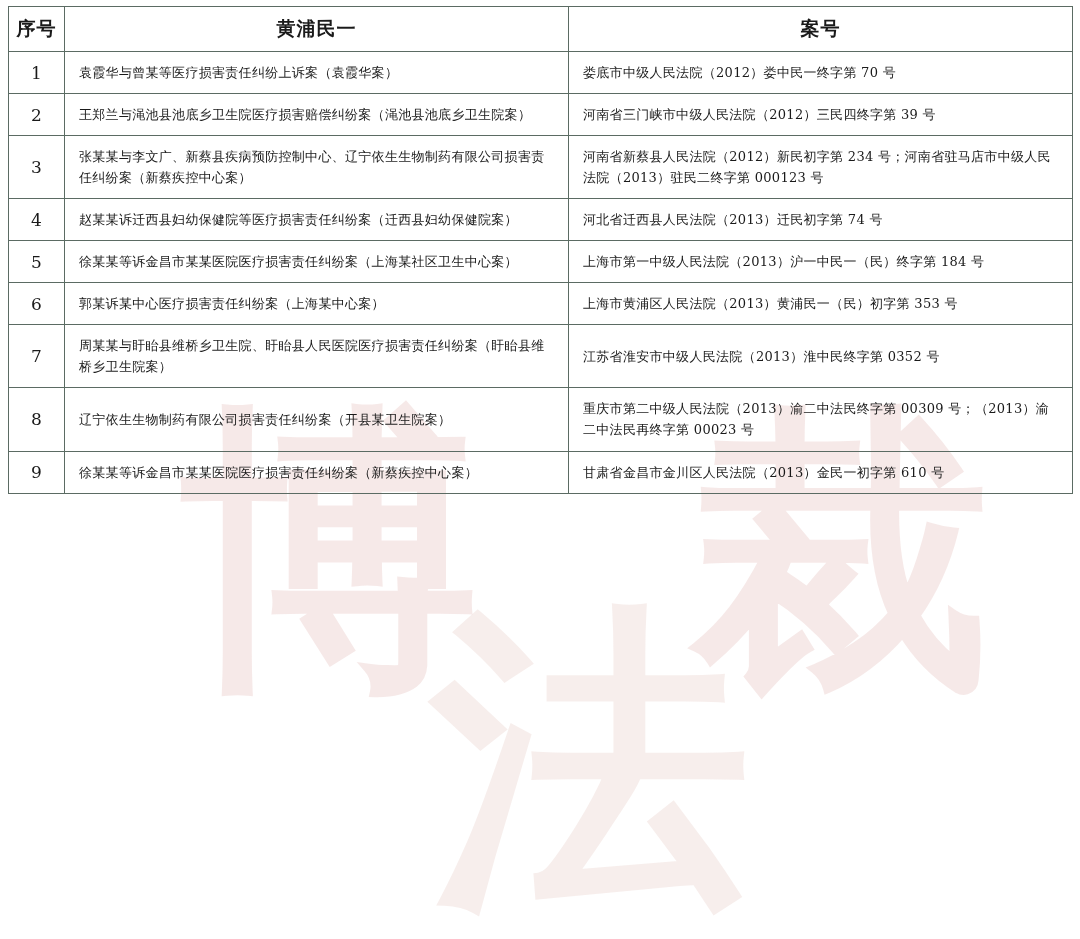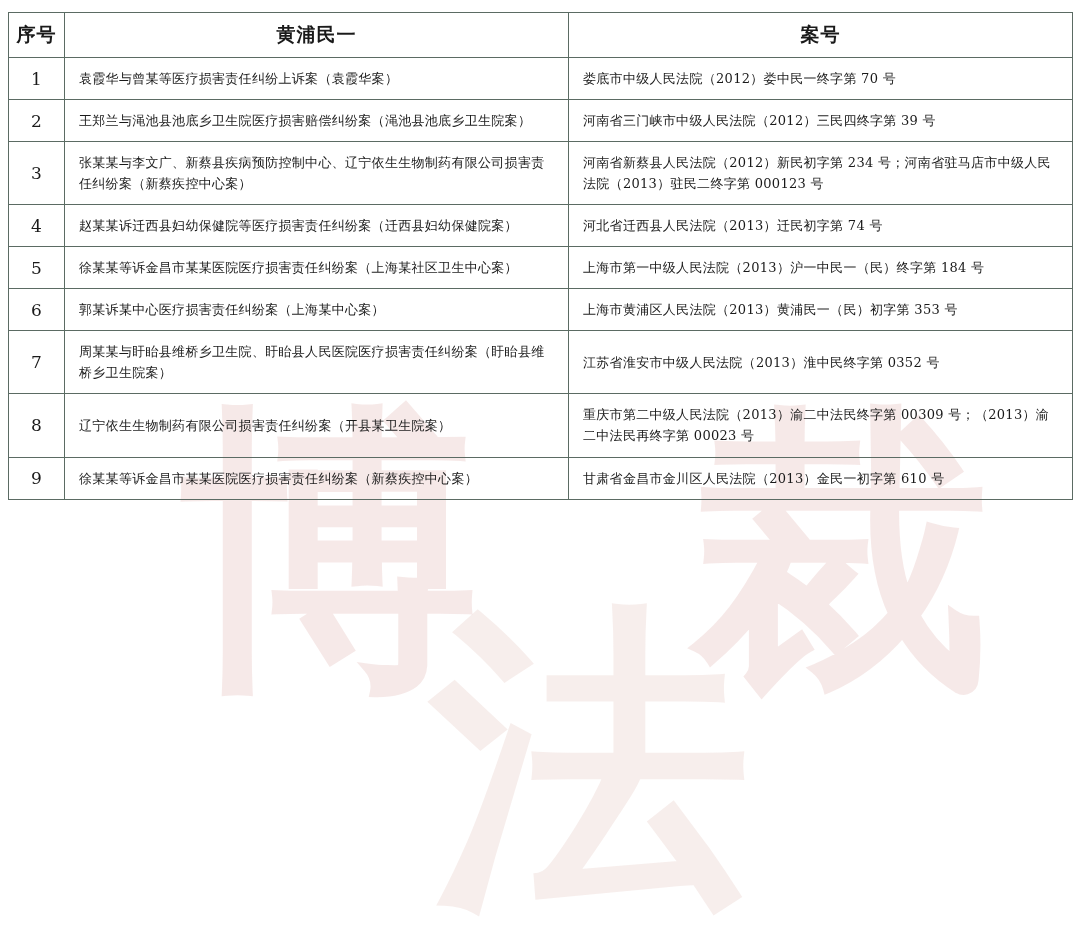--- a/index.html
+++ b/index.html
@@ -31,21 +31,21 @@
     line-height: 1;
     user-select: none;
   }
   .wm-1 { left: 180px; top: 400px; font-size: 300px; }
   .wm-2 { left: 690px; top: 400px; font-size: 300px; }
   .wm-3 { left: 430px; top: 600px; font-size: 320px; color: rgba(196,120,110,0.13); }
 
   .table-wrap {
     position: relative;
     z-index: 1;
-    padding: 12px 8px 0 8px;
+    padding: 6px 8px 0 8px;
     box-sizing: border-box;
   }
 
   table.case-table {
     border-collapse: collapse;
     width: 1064px;
     table-layout: fixed;
     background: transparent;
   }
   table.case-table th,

